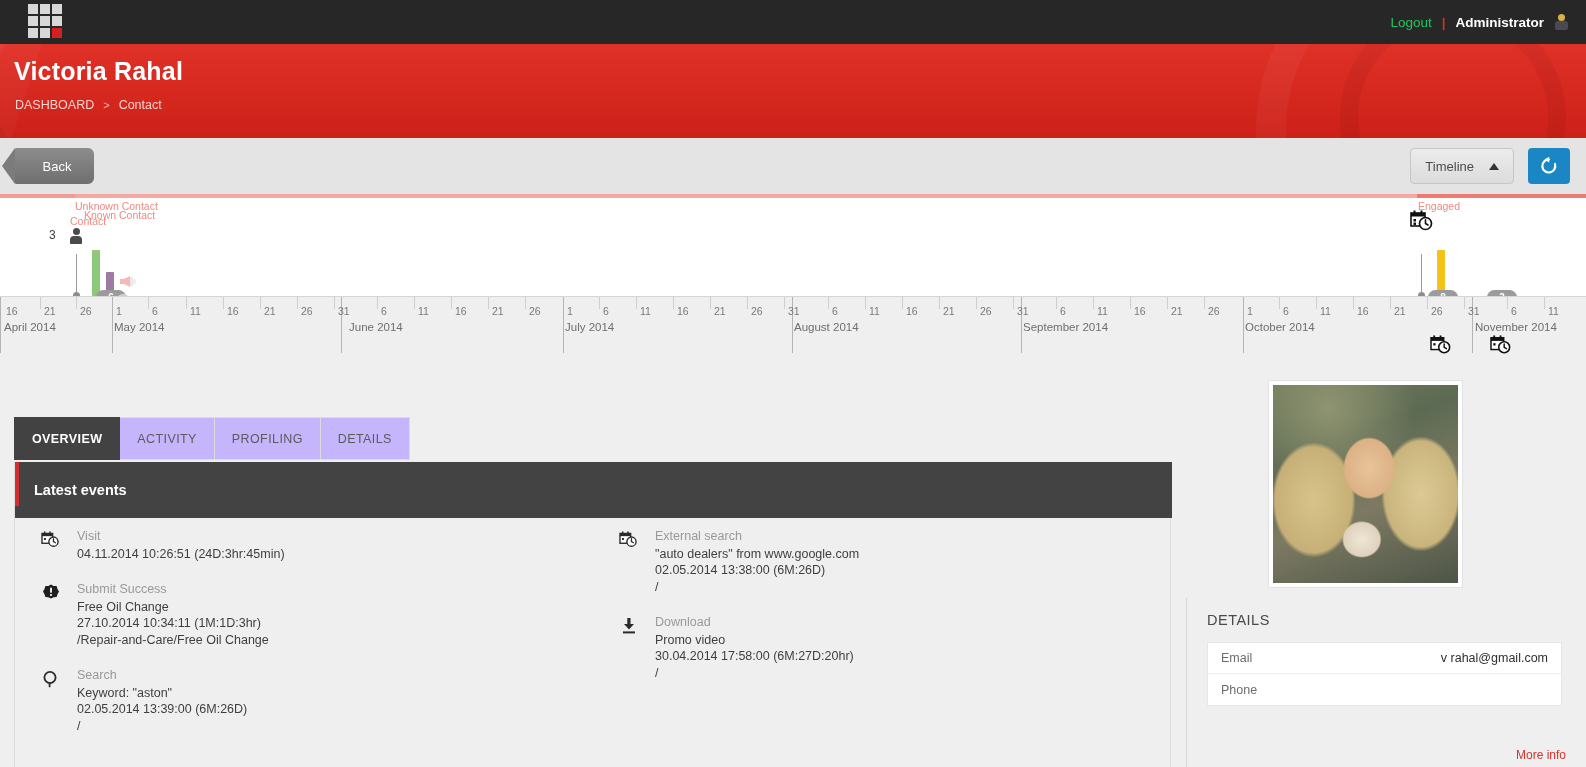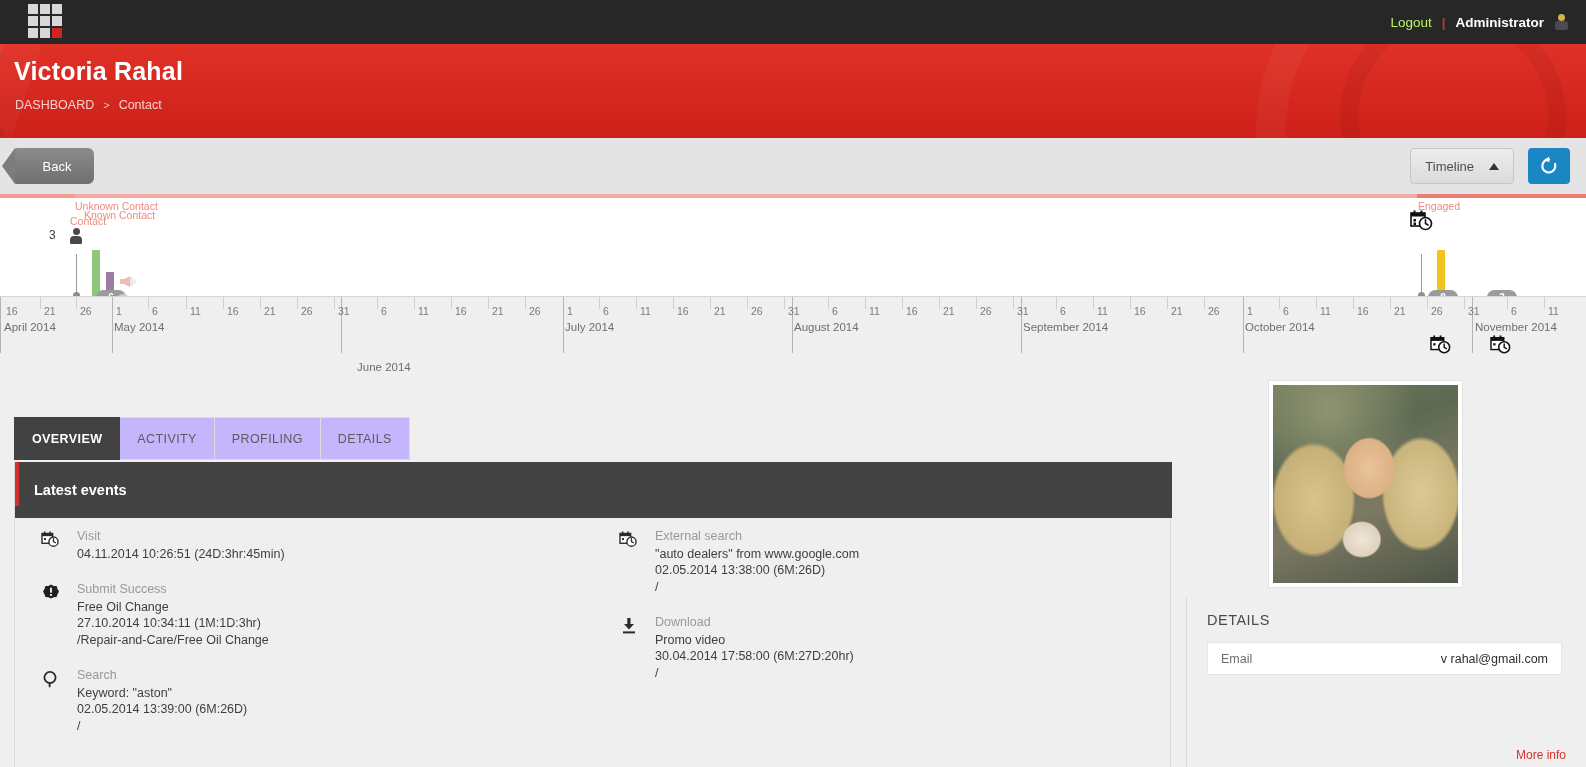--- a/index.html
+++ b/index.html
@@ -24,21 +24,21 @@
     grid-template-rows: repeat(3, 10px);
     gap: 2px;
   }
   .logo i { display: block; background: #d8d8d8; }
   .logo i.accent { background: #d32121; }
   .topbar-right {
     position: absolute; right: 16px; top: 0; height: 44px;
     display: flex; align-items: center; gap: 10px;
     font-size: 13.5px;
   }
-  .logout-link { color: #bef264; text-decoration: none; cursor: pointer; }
+  .logout-link { color: #22c55e; text-decoration: none; cursor: pointer; }
   .sep { color: #c0392b; font-weight: bold; }
   .admin-name { color: #ffffff; font-weight: bold; }
   .user-icon {
     width: 16px; height: 18px; position: relative; display: inline-block;
   }
   .user-icon::before {
     content: ""; position: absolute; left: 4px; top: 1px;
     width: 7px; height: 7px; border-radius: 50%; background: #d8b24a;
   }
   .user-icon::after {
@@ -461,21 +461,21 @@
     <div class="tick-label" style="left:1320px;">11</div>
     <div class="tick-label" style="left:1357px;">16</div>
     <div class="tick-label" style="left:1394px;">21</div>
     <div class="tick-label" style="left:1431px;">26</div>
     <div class="tick-label" style="left:1468px;">31</div>
     <div class="tick-label" style="left:1511px;">6</div>
     <div class="tick-label" style="left:1548px;">11</div>
 
     <div class="month-label" style="left:4px;">April 2014</div>
     <div class="month-label" style="left:114px;">May 2014</div>
-    <div class="month-label" style="left:357px;margin-top:40px;">June 2014</div>
+    <div class="month-label" style="left:349px;">June 2014</div>
     <div class="month-label" style="left:565px;">July 2014</div>
     <div class="month-label" style="left:794px;">August 2014</div>
     <div class="month-label" style="left:1023px;">September 2014</div>
     <div class="month-label" style="left:1245px;">October 2014</div>
     <div class="month-label" style="left:1475px;">November 2014</div>
 
     <div style="position:absolute;left:1430px;top:38px;">
       <svg width="22" height="20" viewBox="0 0 24 22">
         <rect x="1" y="3" width="14" height="13" fill="#fff" stroke="#111" stroke-width="1.6"></rect>
         <rect x="1" y="3" width="14" height="3.5" fill="#111"></rect>
@@ -607,15 +607,19 @@
   <div class="photo"></div>
 </div>
 
 <div class="details-box">
   <div class="details-title">DETAILS</div>
   <div class="details-table">
     <div class="details-row">
       <span class="details-key">Email</span>
       <span class="details-val">v  rahal@gmail.com</span>
     </div>
+    <div class="details-row">
+      <span class="details-key">Phone</span>
+      <span class="details-val"></span>
+    </div>
   </div>
   <div class="more-info">More info</div>
 </div>
 
 </body></html>

